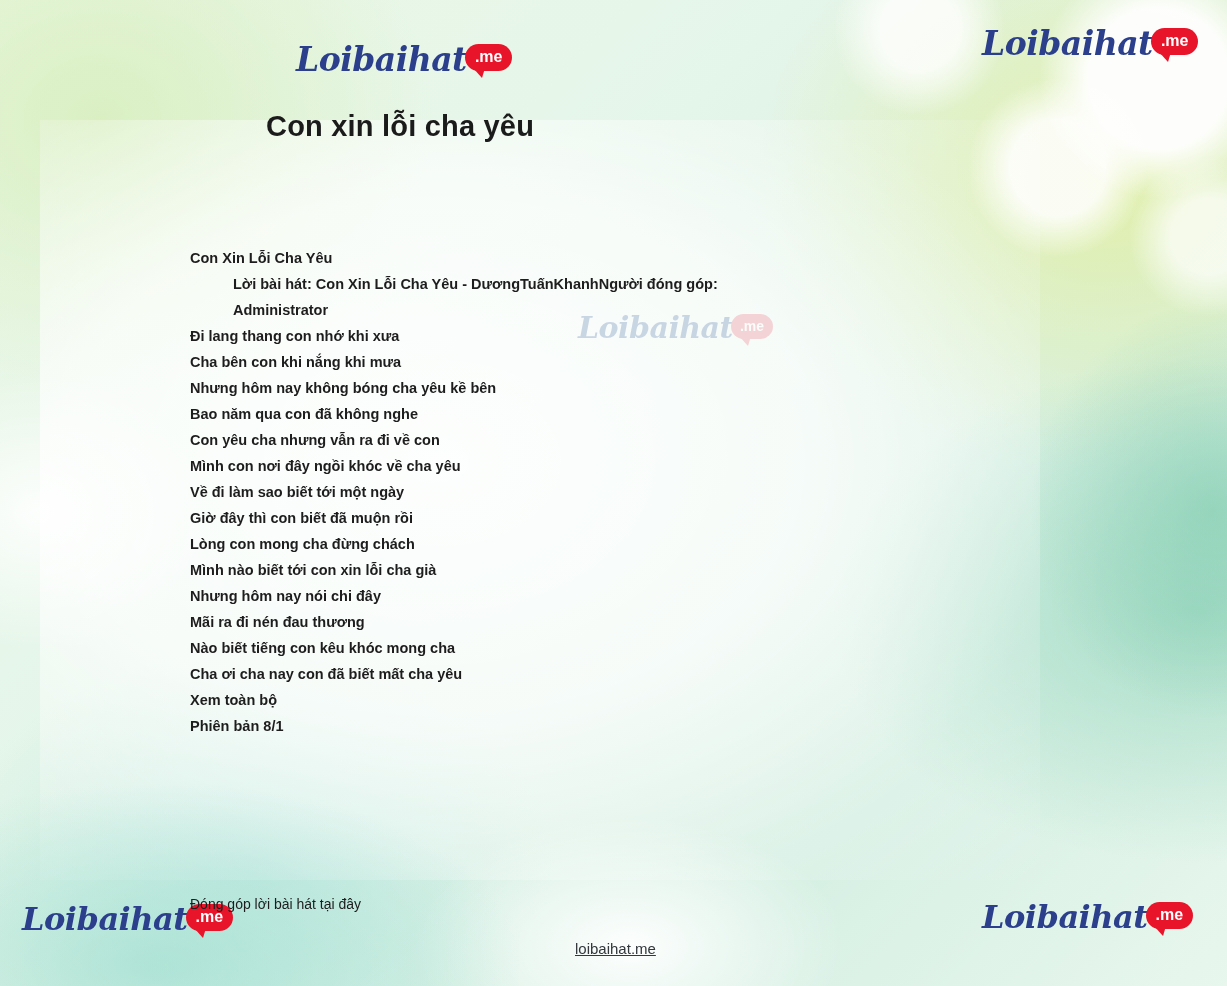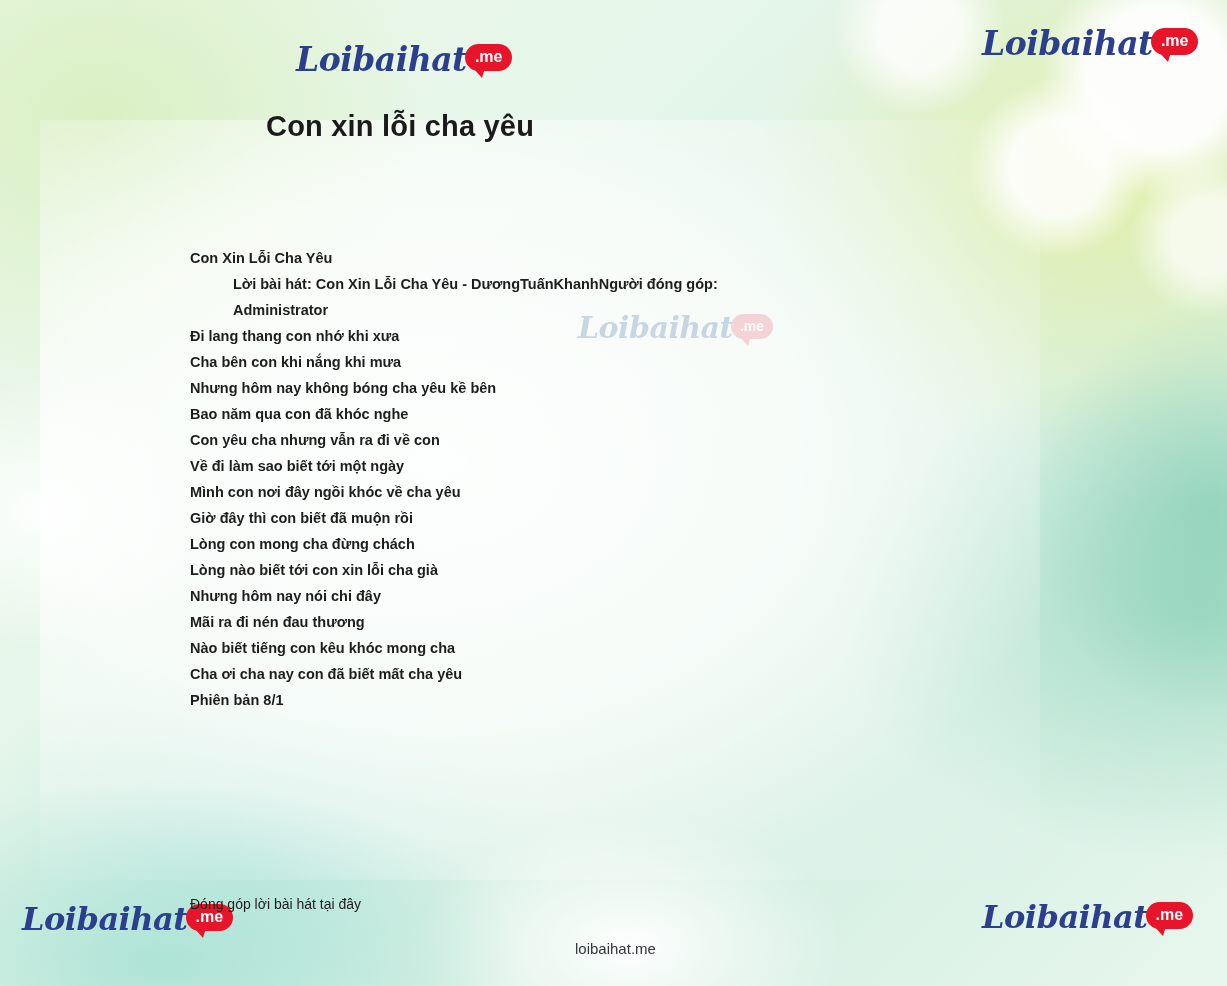--- a/index.html
+++ b/index.html
@@ -161,20 +161,21 @@
     font-size: 14px;
     font-weight: normal;
     color: #1d1d1d;
   }
   .footer-site {
     position: absolute;
     left: 575px;
     top: 940px;
     font-size: 15px;
     color: #33373b;
+    text-decoration: underline;
   }
 </style>
 </head>
 <body>
 
 <div class="page">
   <div class="paper-white"></div>
   <div class="wash-green-right"></div>
   <div class="wash-teal-bottom"></div>
 
@@ -204,29 +205,30 @@
   </div>
 
   <div class="song-title">Con xin lỗi cha yêu</div>
 
   <div class="lyrics">
     <div class="line">Con Xin Lỗi Cha Yêu</div>
     <div class="line wrap">Lời bài hát: Con Xin Lỗi Cha Yêu - DươngTuấnKhanhNgười đóng góp: Administrator</div>
     <div class="line">Đi lang thang con nhớ khi xưa</div>
     <div class="line">Cha bên con khi nắng khi mưa</div>
     <div class="line">Nhưng hôm nay không bóng cha yêu kề bên</div>
-    <div class="line">Bao năm qua con đã khóc nghe</div>
+    <div class="line">Bao năm qua con đã không nghe</div>
     <div class="line">Con yêu cha nhưng vẫn ra đi về con</div>
+    <div class="line">Mình con nơi đây ngồi khóc về cha yêu</div>
     <div class="line">Về đi làm sao biết tới một ngày</div>
-    <div class="line">Mình con nơi đây ngồi khóc về cha yêu</div>
     <div class="line">Giờ đây thì con biết đã muộn rồi</div>
     <div class="line">Lòng con mong cha đừng chách</div>
-    <div class="line">Lòng nào biết tới con xin lỗi cha già</div>
+    <div class="line">Mình nào biết tới con xin lỗi cha già</div>
     <div class="line">Nhưng hôm nay nói chi đây</div>
     <div class="line">Mãi ra đi nén đau thương</div>
     <div class="line">Nào biết tiếng con kêu khóc mong cha</div>
     <div class="line">Cha ơi cha nay con đã biết mất cha yêu</div>
+    <div class="line">Xem toàn bộ</div>
     <div class="line">Phiên bản 8/1</div>
   </div>
 
   <div class="footer-note">Đóng góp lời bài hát tại đây</div>
   <div class="footer-site">loibaihat.me</div>
 </div>
 
 </body></html>

